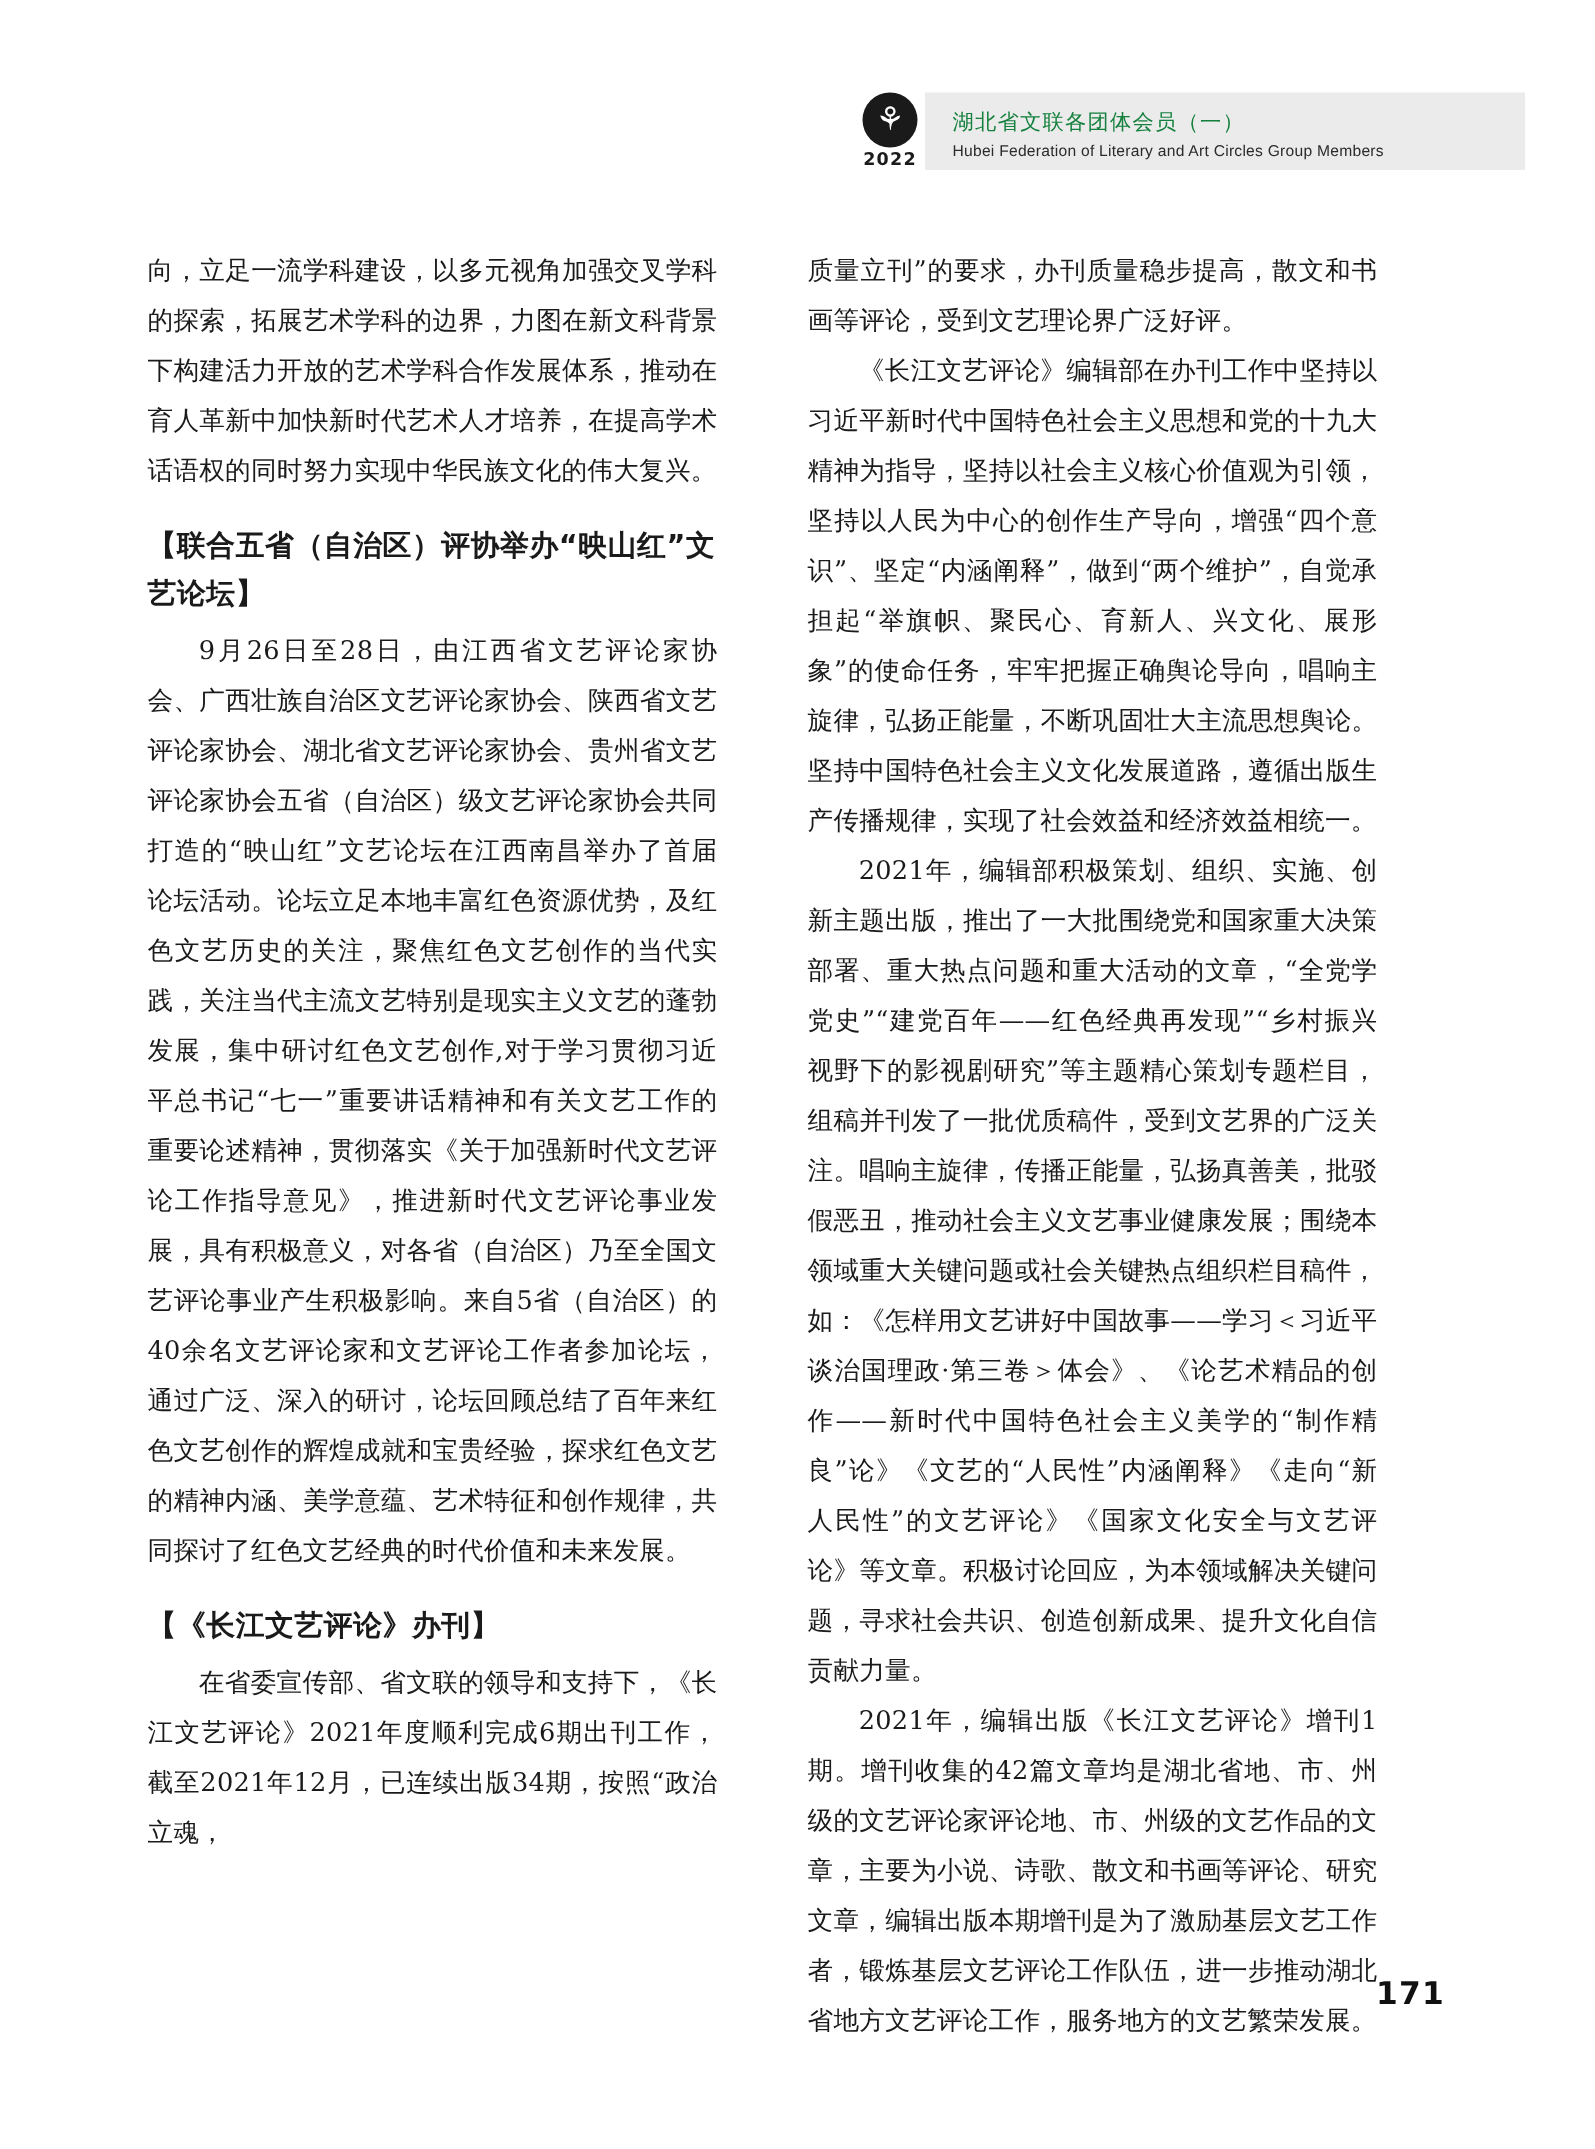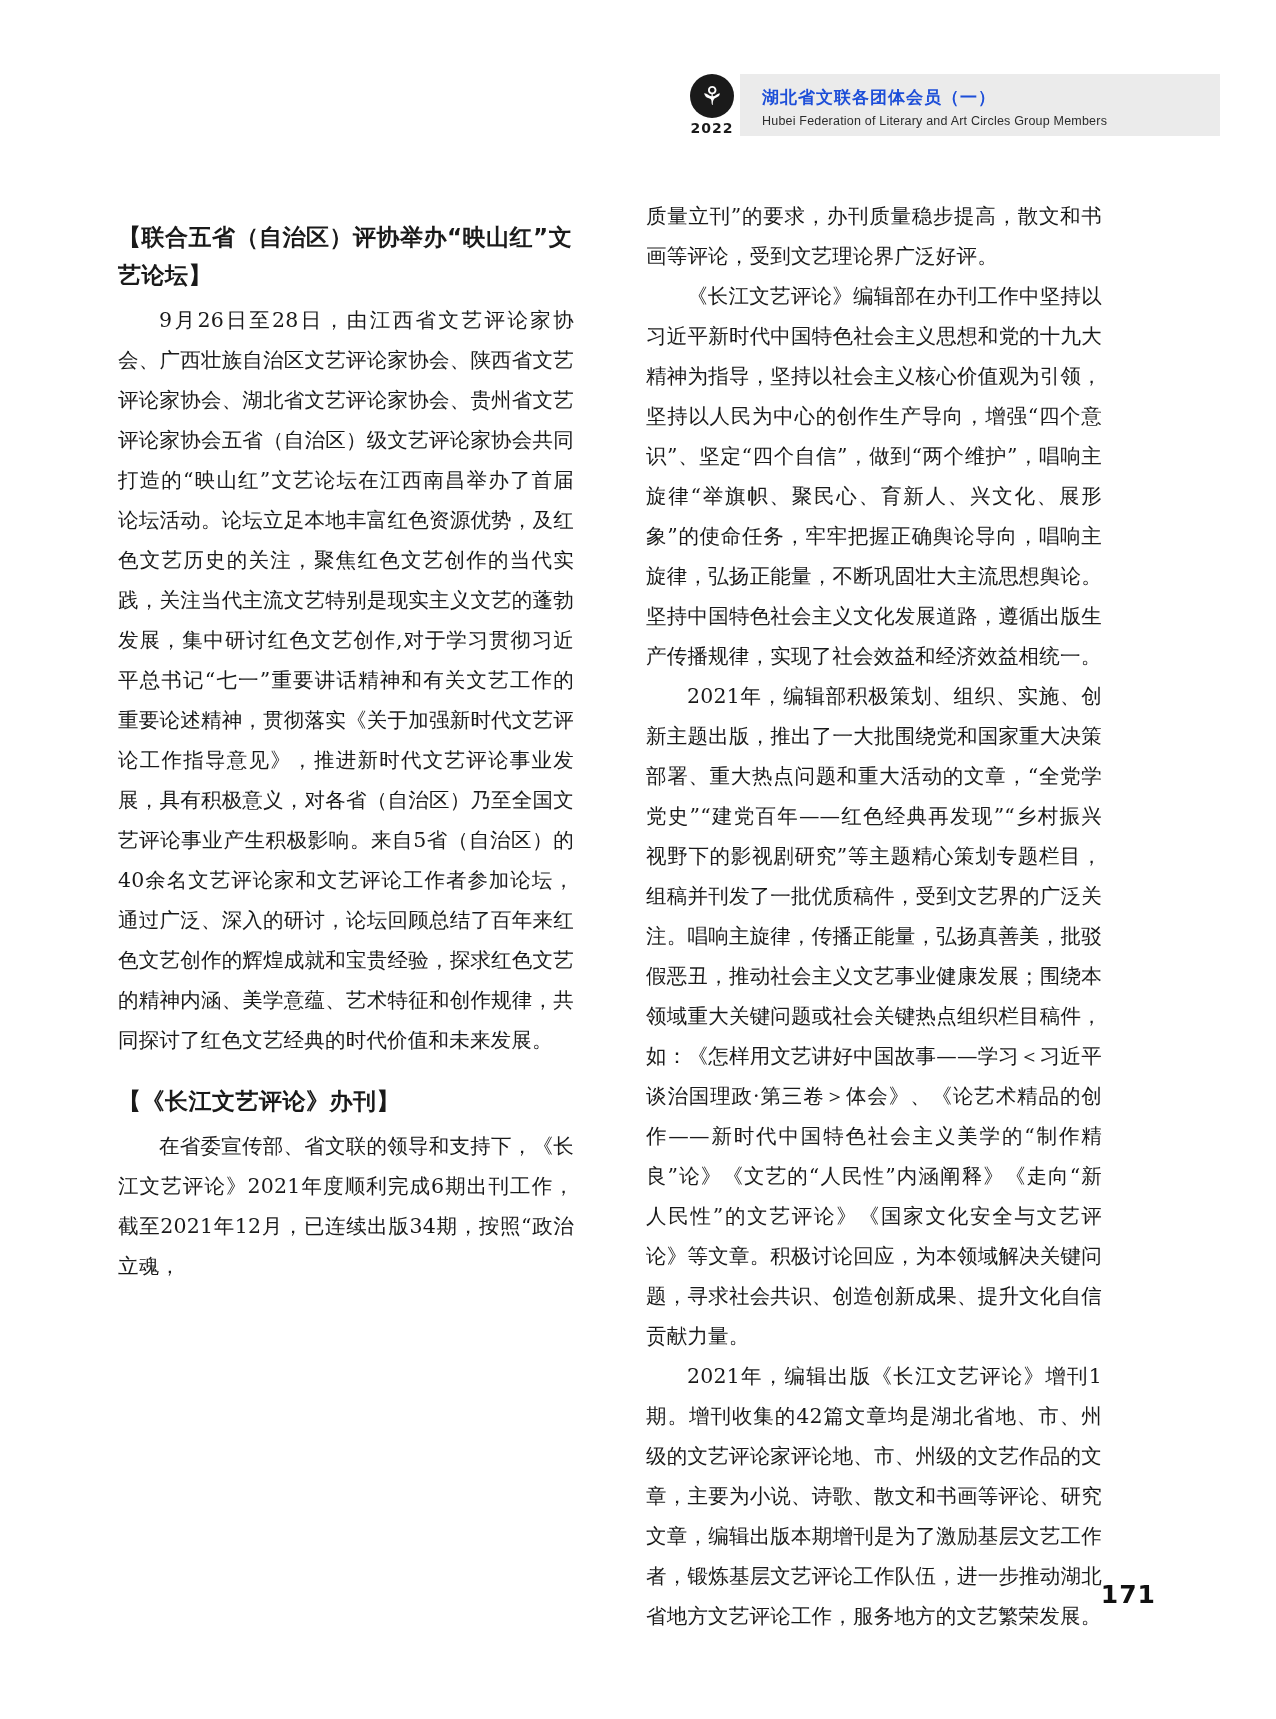--- a/index.html
+++ b/index.html
@@ -67,23 +67,23 @@
   }
   .header-texts {
     position: relative;
     z-index: 2;
     margin-left: 18px;
     padding-top: 4px;
   }
   .header-cn {
     font-family: "DejaVu Sans", sans-serif;
     font-size: 17px;
-    font-weight: bold;
+    font-weight: normal;
     letter-spacing: 1px;
-    color: #1d4ed8;
+    color: #15803d;
     margin-bottom: 5px;
   }
   .header-en {
     font-family: Liberation Sans, sans-serif;
     font-size: 12.5px;
     color: #2b2b2b;
     letter-spacing: 0.2px;
   }
 
   
@@ -152,28 +152,29 @@
   </div>
   <div class="header-texts">
     <div class="header-cn">湖北省文联各团体会员（一）</div>
     <div class="header-en">Hubei Federation of Literary and Art Circles Group Members</div>
   </div>
 </div>
 
 <div class="content">
 
   <div class="col">
+    <p class="body">向，立足一流学科建设，以多元视角加强交叉学科的探索，拓展艺术学科的边界，力图在新文科背景下构建活力开放的艺术学科合作发展体系，推动在育人革新中加快新时代艺术人才培养，在提高学术话语权的同时努力实现中华民族文化的伟大复兴。</p>
     <div class="bracket-heading">【联合五省（自治区）评协举办“映山红”文艺论坛】</div>
     <p class="body indent">9月26日至28日，由江西省文艺评论家协会、广西壮族自治区文艺评论家协会、陕西省文艺评论家协会、湖北省文艺评论家协会、贵州省文艺评论家协会五省（自治区）级文艺评论家协会共同打造的“映山红”文艺论坛在江西南昌举办了首届论坛活动。论坛立足本地丰富红色资源优势，及红色文艺历史的关注，聚焦红色文艺创作的当代实践，关注当代主流文艺特别是现实主义文艺的蓬勃发展，集中研讨红色文艺创作,对于学习贯彻习近平总书记“七一”重要讲话精神和有关文艺工作的重要论述精神，贯彻落实《关于加强新时代文艺评论工作指导意见》，推进新时代文艺评论事业发展，具有积极意义，对各省（自治区）乃至全国文艺评论事业产生积极影响。来自5省（自治区）的40余名文艺评论家和文艺评论工作者参加论坛，通过广泛、深入的研讨，论坛回顾总结了百年来红色文艺创作的辉煌成就和宝贵经验，探求红色文艺的精神内涵、美学意蕴、艺术特征和创作规律，共同探讨了红色文艺经典的时代价值和未来发展。</p>
     <div class="bracket-heading">【《长江文艺评论》办刊】</div>
     <p class="body indent">在省委宣传部、省文联的领导和支持下，《长江文艺评论》2021年度顺利完成6期出刊工作，截至2021年12月，已连续出版34期，按照“政治立魂，</p>
   </div>
 
   <div class="col">
     <p class="body">质量立刊”的要求，办刊质量稳步提高，散文和书画等评论，受到文艺理论界广泛好评。</p>
-    <p class="body indent">《长江文艺评论》编辑部在办刊工作中坚持以习近平新时代中国特色社会主义思想和党的十九大精神为指导，坚持以社会主义核心价值观为引领，坚持以人民为中心的创作生产导向，增强“四个意识”、坚定“四个自信”，做到“两个维护”，唱响主旋律“举旗帜、聚民心、育新人、兴文化、展形象”的使命任务，牢牢把握正确舆论导向，唱响主旋律，弘扬正能量，不断巩固壮大主流思想舆论。坚持中国特色社会主义文化发展道路，遵循出版生产传播规律，实现了社会效益和经济效益相统一。</p>
+    <p class="body indent">《长江文艺评论》编辑部在办刊工作中坚持以习近平新时代中国特色社会主义思想和党的十九大精神为指导，坚持以社会主义核心价值观为引领，坚持以人民为中心的创作生产导向，增强“四个意识”、坚定“内涵阐释”，做到“两个维护”，自觉承担起“举旗帜、聚民心、育新人、兴文化、展形象”的使命任务，牢牢把握正确舆论导向，唱响主旋律，弘扬正能量，不断巩固壮大主流思想舆论。坚持中国特色社会主义文化发展道路，遵循出版生产传播规律，实现了社会效益和经济效益相统一。</p>
     <p class="body indent">2021年，编辑部积极策划、组织、实施、创新主题出版，推出了一大批围绕党和国家重大决策部署、重大热点问题和重大活动的文章，“全党学党史”“建党百年——红色经典再发现”“乡村振兴视野下的影视剧研究”等主题精心策划专题栏目，组稿并刊发了一批优质稿件，受到文艺界的广泛关注。唱响主旋律，传播正能量，弘扬真善美，批驳假恶丑，推动社会主义文艺事业健康发展；围绕本领域重大关键问题或社会关键热点组织栏目稿件，如：《怎样用文艺讲好中国故事——学习＜习近平谈治国理政·第三卷＞体会》、《论艺术精品的创作——新时代中国特色社会主义美学的“制作精良”论》《文艺的“人民性”内涵阐释》《走向“新人民性”的文艺评论》《国家文化安全与文艺评论》等文章。积极讨论回应，为本领域解决关键问题，寻求社会共识、创造创新成果、提升文化自信贡献力量。</p>
     <p class="body indent">2021年，编辑出版《长江文艺评论》增刊1期。增刊收集的42篇文章均是湖北省地、市、州级的文艺评论家评论地、市、州级的文艺作品的文章，主要为小说、诗歌、散文和书画等评论、研究文章，编辑出版本期增刊是为了激励基层文艺工作者，锻炼基层文艺评论工作队伍，进一步推动湖北省地方文艺评论工作，服务地方的文艺繁荣发展。</p>
   </div>
 
 </div>
 
 <div class="page-number">171</div>
 
 </body></html>

